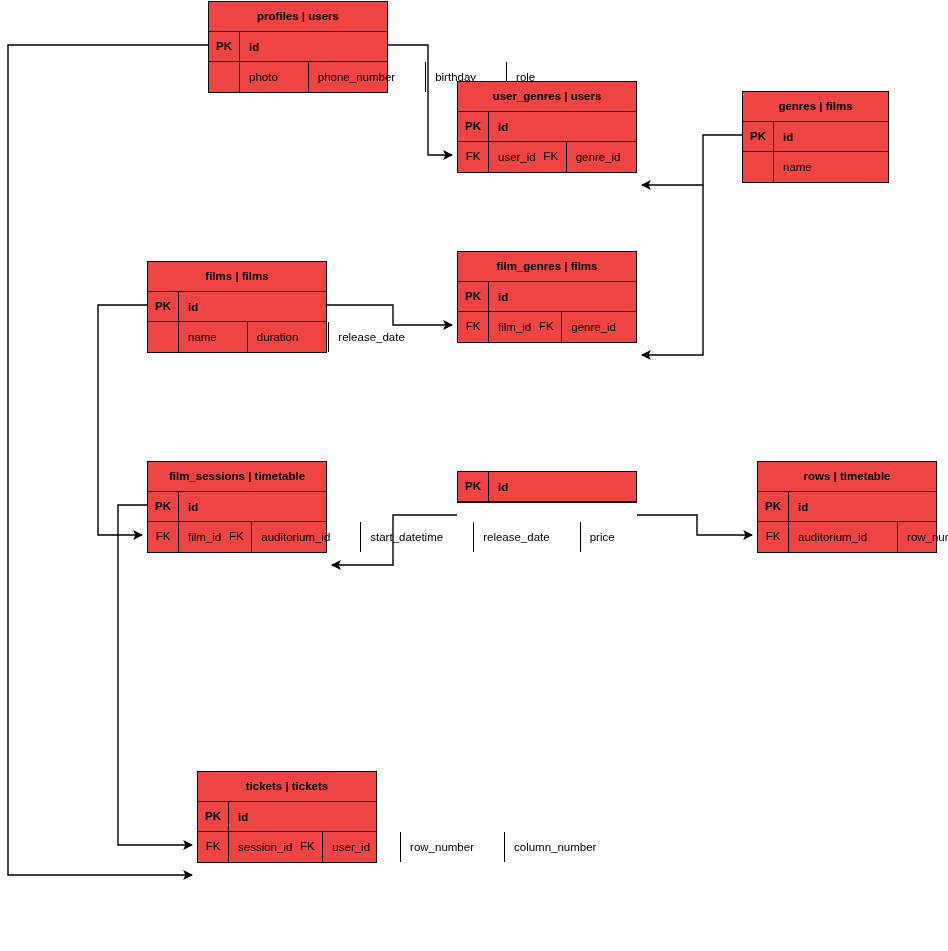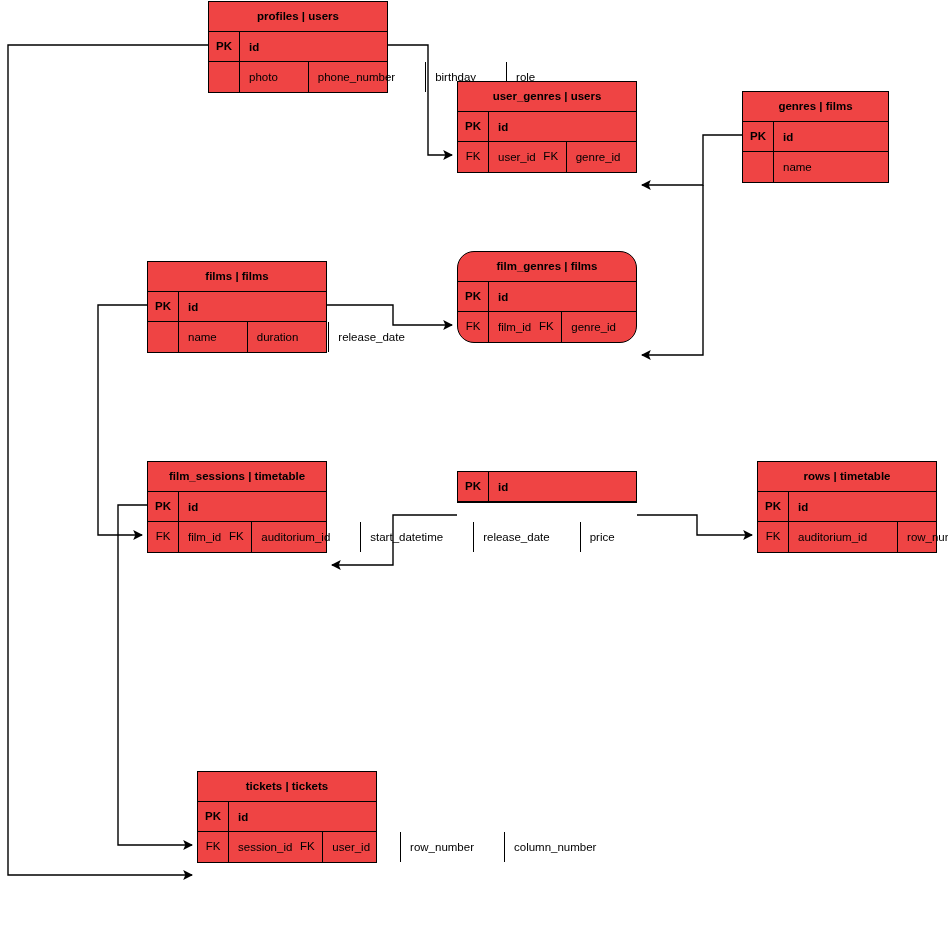--- a/index.html
+++ b/index.html
@@ -196,21 +196,21 @@
             <div class="key-sep"></div>
             <div class="attr-name">duration</div>
           </div>
           <div class="attr-row">
             <div class="attr-key"></div>
             <div class="key-sep"></div>
             <div class="attr-name">release_date</div>
           </div>
         </div>
       </div>
-      <div class="entity" style="left: 457px; top: 251px; width: 180px; border-radius: 17px;">
+      <div class="entity" style="left: 457px; top: 251px; width: 180px;">
         <div class="entity-title">film_genres | films</div>
         <div class="attr-row pk-row">
           <div class="attr-key">PK</div>
           <div class="key-sep"></div>
           <div class="attr-name">id</div>
         </div>
         <div class="body-group">
           <div class="attr-row">
             <div class="attr-key">FK</div>
             <div class="key-sep"></div>

